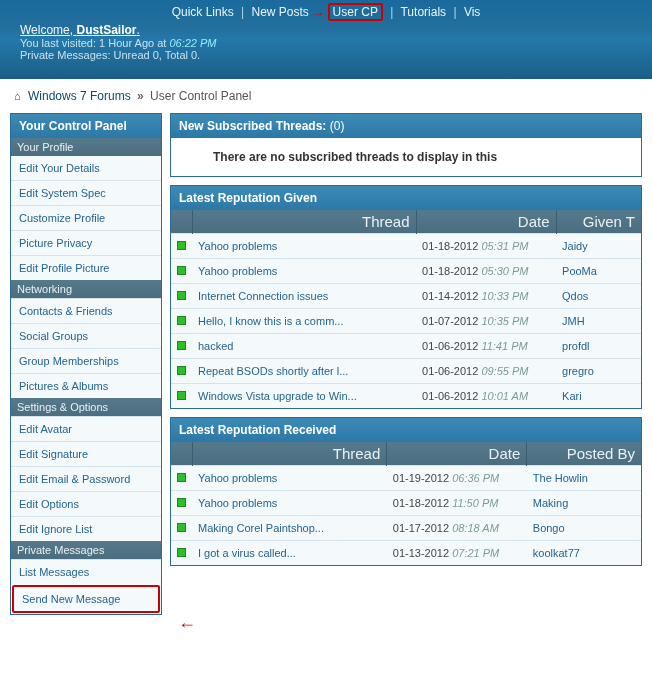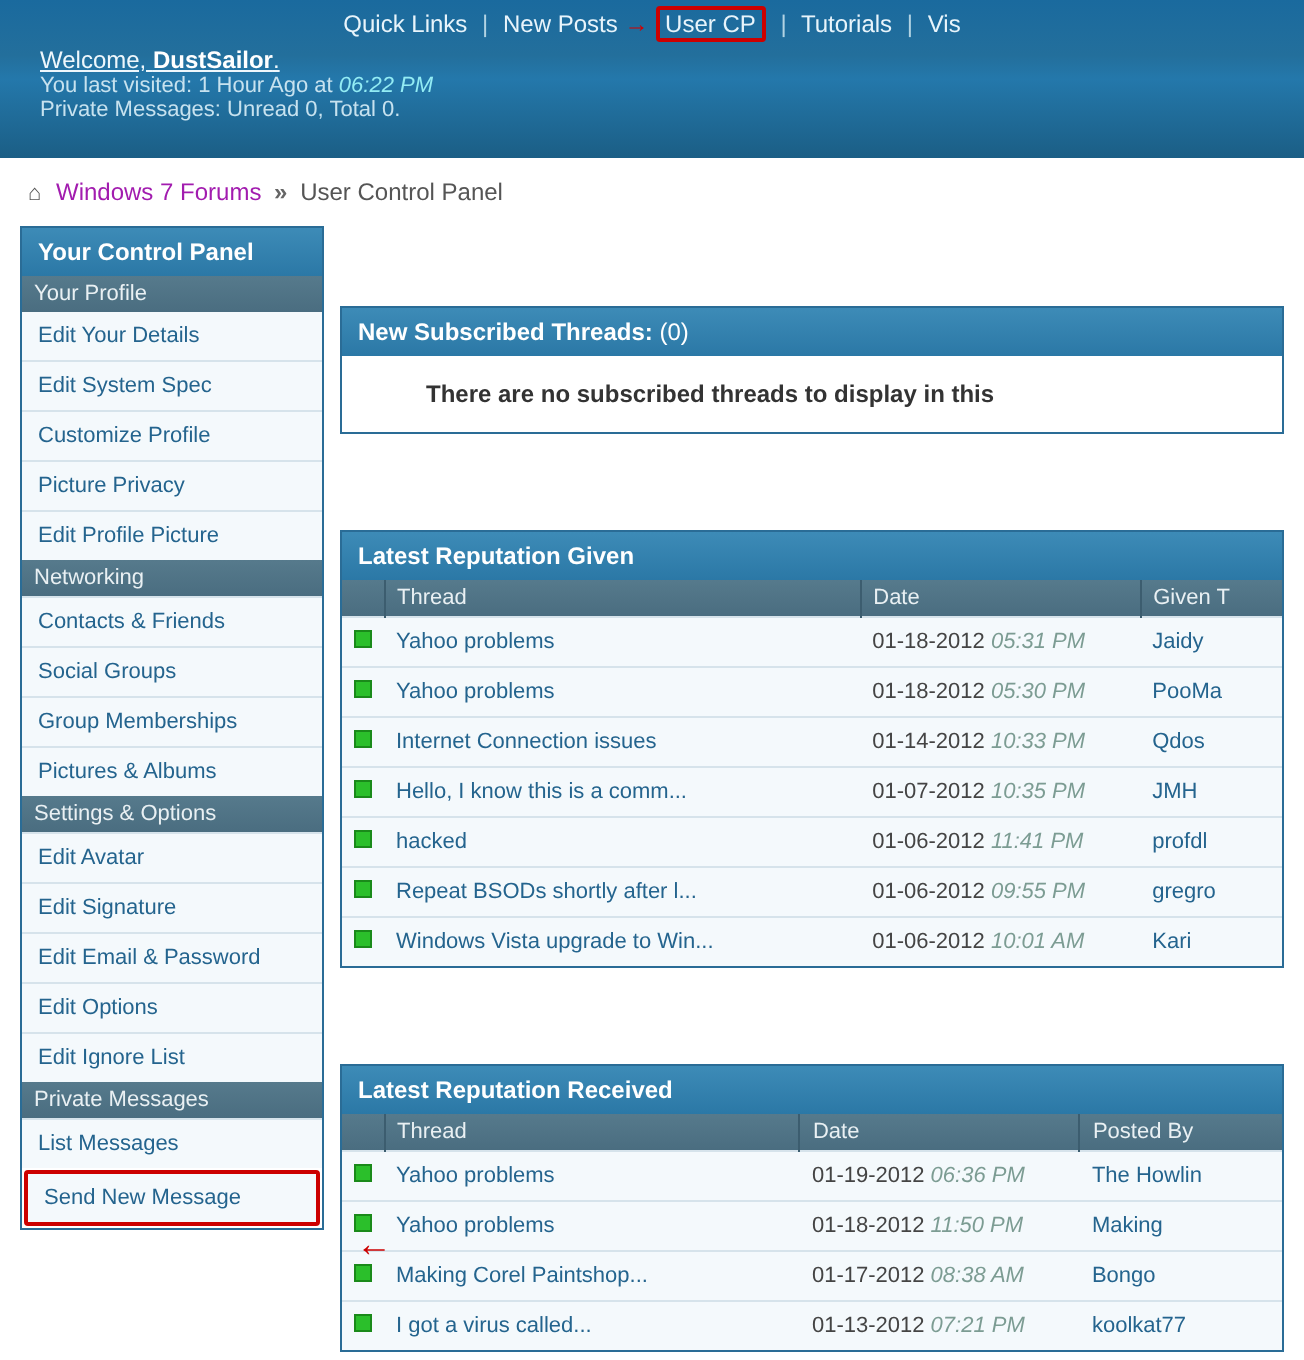--- a/index.html
+++ b/index.html
@@ -33,21 +33,21 @@
   }
   .welcome { font-size: 12px; color: #eef7fc; margin-left: 10px; text-decoration: underline; }
   .welcome .uname { font-weight: bold; color: #fff; }
   .subinfo { font-size: 11px; color: #c7e2ef; margin-left: 10px; }
   .subinfo .time { color: #93ecf4; font-style: italic; }
   .breadcrumb {
     padding: 10px 14px;
     font-size: 12px;
     color: #555;
   }
-  .breadcrumb a { color: #a21caf; text-decoration: none; text-align: right; }
+  .breadcrumb a { color: #0c4a6e; text-decoration: none; text-align: right; }
   .home-icon { display: inline-block; margin-right: 4px; color: #555; font-size: 11px; }
   .breadcrumb .arr { color: #666; margin: 0 3px; font-weight: bold; }
   .content { display: flex; padding: 0 10px; gap: 8px; align-items: flex-start; }
   .sidebar {
     width: 152px;
     border: 1px solid #2a6c96;
     flex-shrink: 0;
   }
   .side-title {
     background: linear-gradient(180deg, #3d8bb7 0%, #2b78a6 100%);
@@ -71,36 +71,36 @@
     font-size: 11px;
     text-decoration: none;
   }
   .side-link:first-of-type { border-top: none; }
   .side-link.highlight {
     border: 2px solid #cc0000;
     border-radius: 2px;
     margin: 1px;
   }
   .main { flex: 1; display: flex; flex-direction: column; gap: 8px; overflow: hidden; }
-  .panel { border: 1px solid #2a6c96; margin-top: 40px; }
+  .panel { border: 1px solid #2a6c96; }
   .panel-title {
     background: linear-gradient(180deg, #3d8bb7 0%, #2b78a6 100%);
     color: #fff;
     font-weight: bold;
     font-size: 12px;
     padding: 5px 8px;
   }
   .panel-body { background: #fff; padding: 12px 0; font-size: 12px; font-weight: bold; color: #333; white-space: nowrap; }
   table { width: 100%; border-collapse: collapse; }
   thead th {
     background: linear-gradient(180deg, #567a8c 0%, #4a6d80 100%);
     color: #e9f0f3;
     font-weight: normal;
-    font-size: 11px;
-    text-align: left;
+    font-size: 15px;
+    text-align: right;
     padding: 3px 6px;
     border-left: 1px solid #3c5d6f;
   }
   thead th:first-child { width: 18px; border-left: none; }
   tbody td {
     padding: 6px 6px;
     border-top: 1px solid #d6e3eb;
     font-size: 11px;
     background: #f4f9fc;
     white-space: nowrap;
@@ -269,21 +269,21 @@
             </tr>
             <tr>
               <td style="text-align: center;"><span class="sq"></span></td>
               <td><a href="#" class="thlink">Yahoo problems</a></td>
               <td class="date">01-18-2012 <span class="t">11:50 PM</span></td>
               <td><a href="#" class="thlink">Making</a></td>
             </tr>
             <tr>
               <td style="text-align: center;"><span class="sq"></span></td>
               <td><a href="#" class="thlink">Making Corel Paintshop...</a></td>
-              <td class="date">01-17-2012 <span class="t">08:38 AM</span></td>
+              <td class="date">01-17-2012 <span class="t">08:18 AM</span></td>
               <td><a href="#" class="thlink">Bongo</a></td>
             </tr>
             <tr>
               <td style="text-align: center;"><span class="sq"></span></td>
               <td><a href="#" class="thlink">I got a virus called...</a></td>
               <td class="date">01-13-2012 <span class="t">07:21 PM</span></td>
               <td><a href="#" class="thlink">koolkat77</a></td>
             </tr>
           </tbody>
       </table>

